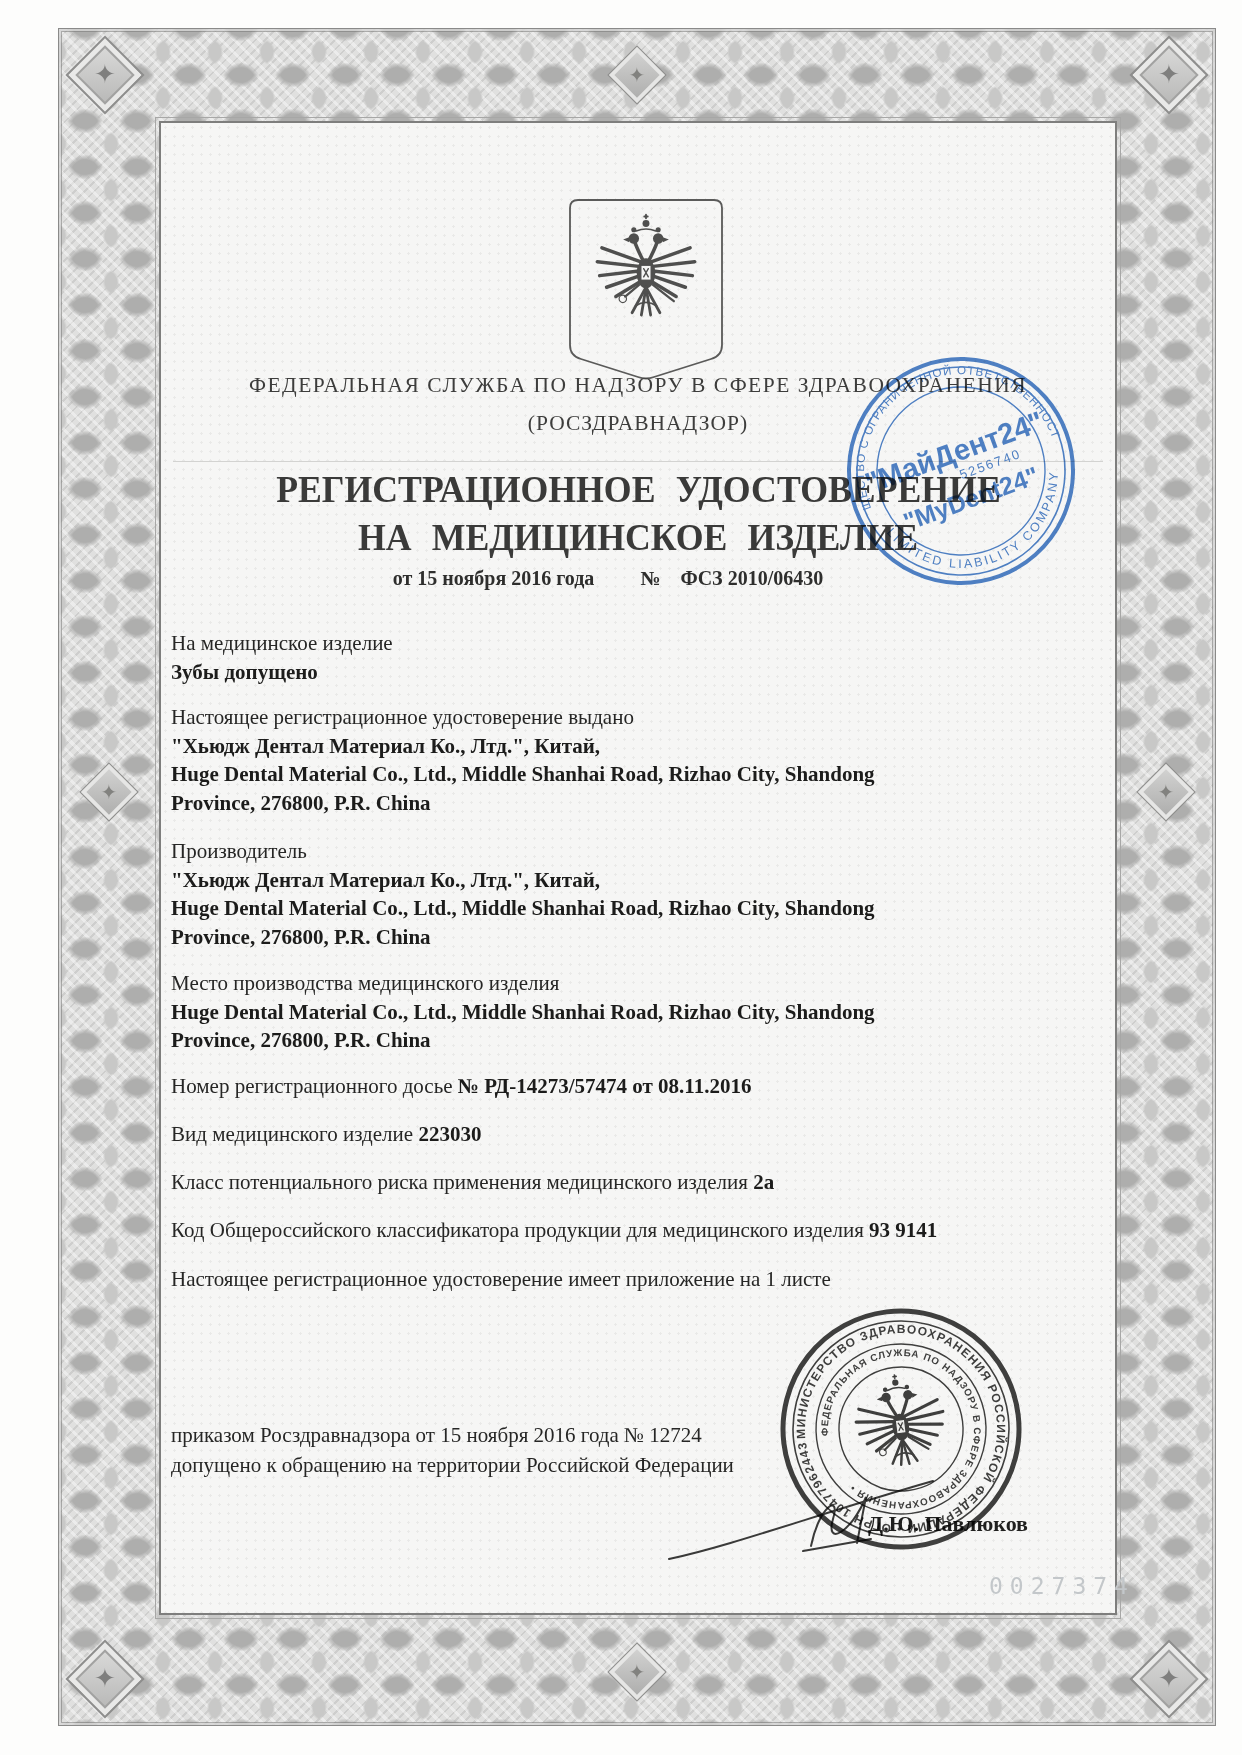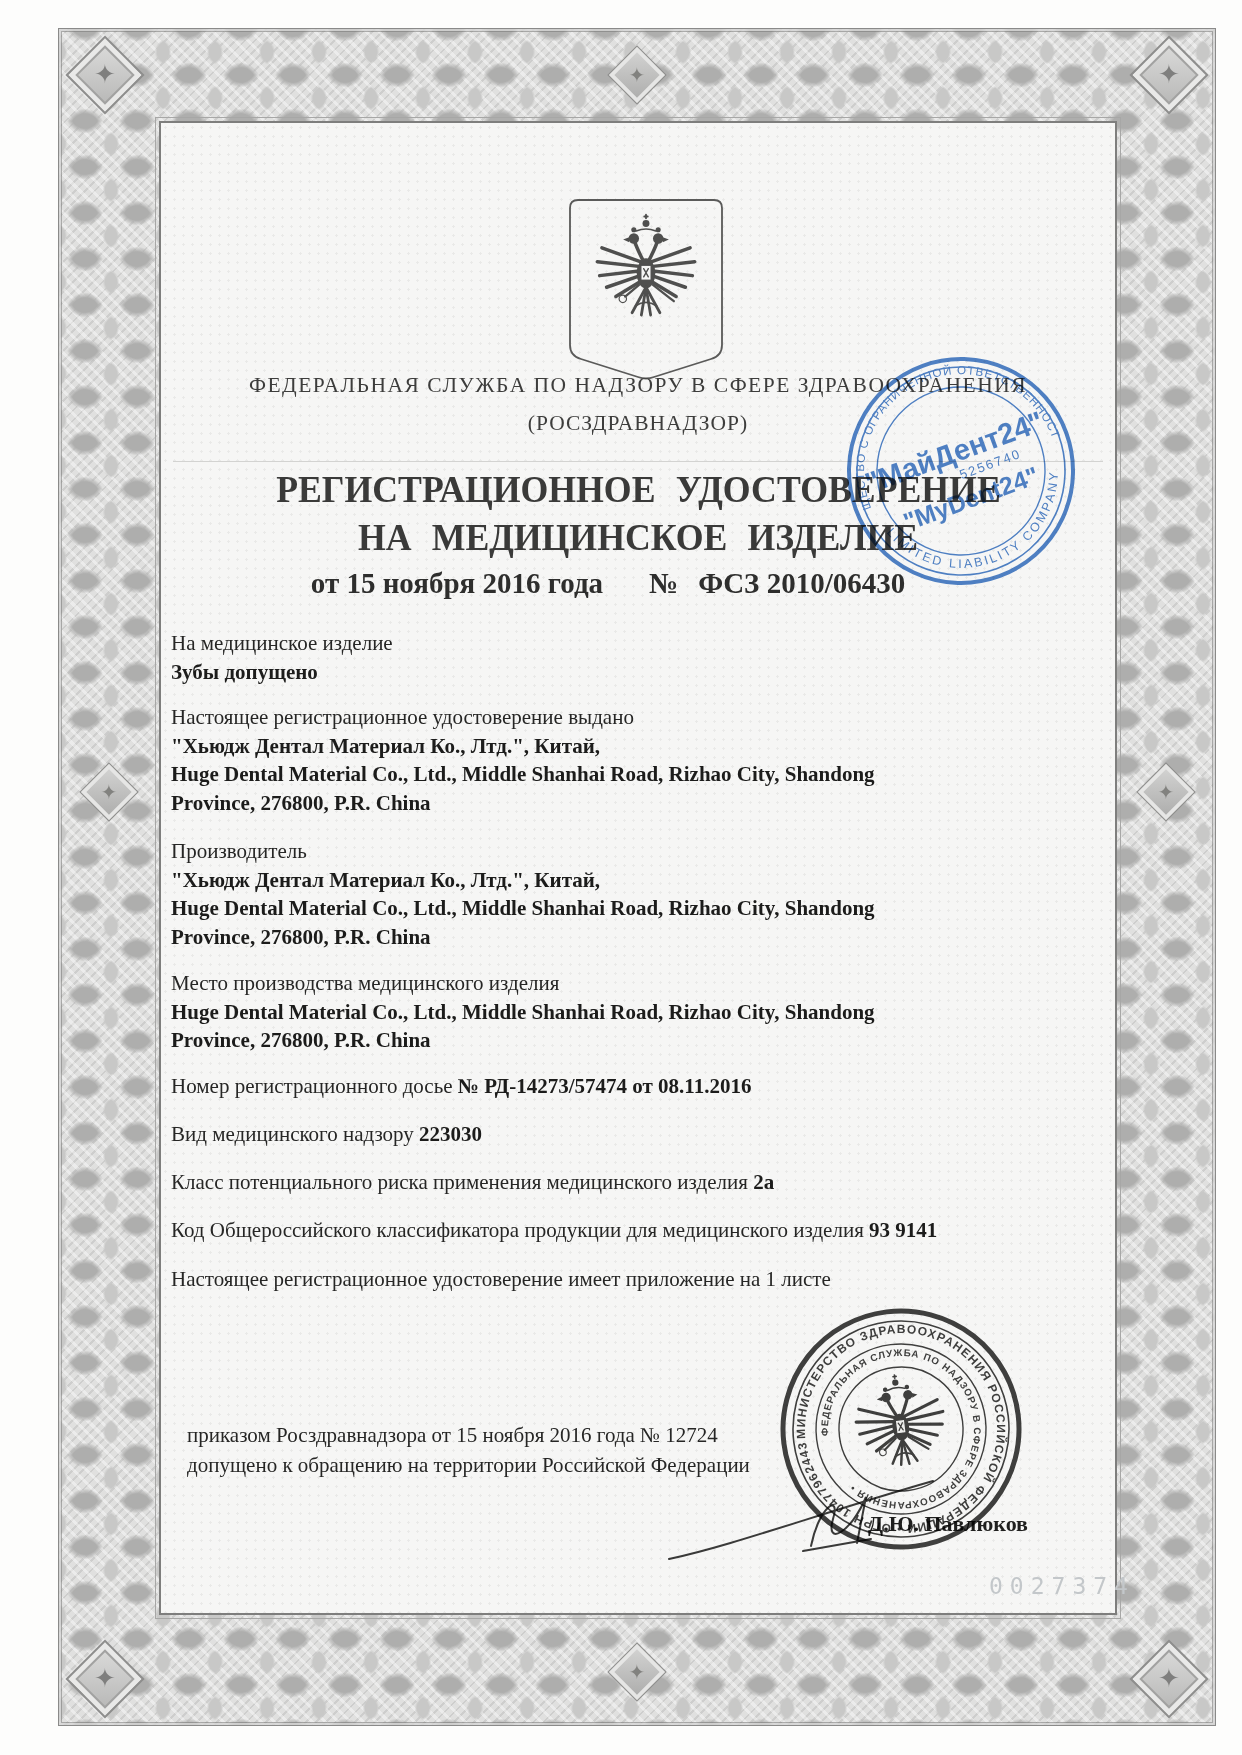--- a/index.html
+++ b/index.html
@@ -45,21 +45,21 @@
     border:2px solid #7e7e7d;
     outline:1px solid #a7a7a6; outline-offset:3px;
   }
   .abs{position:absolute;}
   .center{left:0;right:0;text-align:center;}
   .authority{font-size:21.5px;letter-spacing:1.5px;color:#3d3d3c;white-space:nowrap;}
   .authority2{font-size:21.5px;letter-spacing:1px;color:#3d3d3c;}
   .faintline{left:12px;right:12px;height:1px;background:#d3d3d1;}
   .title{font-weight:700;font-size:38px;color:#3a3a39;letter-spacing:0;word-spacing:12px;}
   .title .tline{display:inline-block;transform:scaleX(.94);transform-origin:center;}
-  .dateline{display:flex;justify-content:center;gap:46px;font-weight:700;font-size:29px;color:#2e2e2d;}
+  .dateline{display:flex;justify-content:center;gap:46px;font-weight:700;font-size:20px;color:#2e2e2d;}
   .dateline .num{display:flex;gap:20px;}
   .para{left:10px;right:14px;font-size:21px;line-height:28.5px;color:#262625;}
   .b{font-weight:700;color:#1c1c1b;}
   .inlineval{font-weight:700;color:#1c1c1b;}
   .signername{font-weight:700;font-size:22px;color:#1f1f1e;}
   .serial{font-family:"DejaVu Sans Mono", monospace;font-size:23px;letter-spacing:7px;color:#c3c7ca;}
   .stamp-blue{mix-blend-mode:multiply;opacity:.84;transform:rotate(-20deg);}
   .stamp-black{mix-blend-mode:multiply;opacity:.88;transform:rotate(-7deg);}
   .signature{mix-blend-mode:multiply;}
   .emblem{color:#4f4f4e;}
@@ -187,37 +187,37 @@
         <div class="b">Huge Dental Material Co., Ltd., Middle Shanhai Road, Rizhao City, Shandong</div>
         <div class="b">Province, 276800, P.R. China</div>
       </div>
 
       <div class="abs para" style="top:949px;">
         <span>Номер регистрационного досье</span>
         <span class="inlineval">№ РД-14273/57474 от 08.11.2016</span>
       </div>
 
       <div class="abs para" style="top:997px;">
-        <span>Вид медицинского надзору</span>
+        <span>Вид медицинского изделие</span>
         <span class="inlineval">223030</span>
       </div>
 
       <div class="abs para" style="top:1045px;">
         <span>Класс потенциального риска применения медицинского изделия</span>
         <span class="inlineval">2а</span>
       </div>
 
       <div class="abs para" style="top:1093px;">
         <span>Код Общероссийского классификатора продукции для медицинского изделия</span>
         <span class="inlineval">93 9141</span>
       </div>
 
       <div class="abs para" style="top:1142px;">Настоящее регистрационное удостоверение имеет приложение на 1 листе</div>
 
-      <div class="abs para" style="top:1297px;line-height:30px;margin-left:16px;">
+      <div class="abs para" style="top:1297px;line-height:30px;">
         <div>приказом Росздравнадзора от 15 ноября 2016 года № 12724</div>
         <div>допущено к обращению на территории Российской Федерации</div>
       </div>
 
 
       <div class="abs signername" style="left:707px;top:1388px;">Д.Ю. Павлюков</div>
 
       <svg class="abs signature" style="left:500px;top:1328px;" width="280" height="130" viewBox="0 0 280 130">
         <g fill="none" stroke="#3c3c3b" stroke-width="2" stroke-linecap="round">
           <path d="M8,108 C70,95 160,62 272,30"></path>

